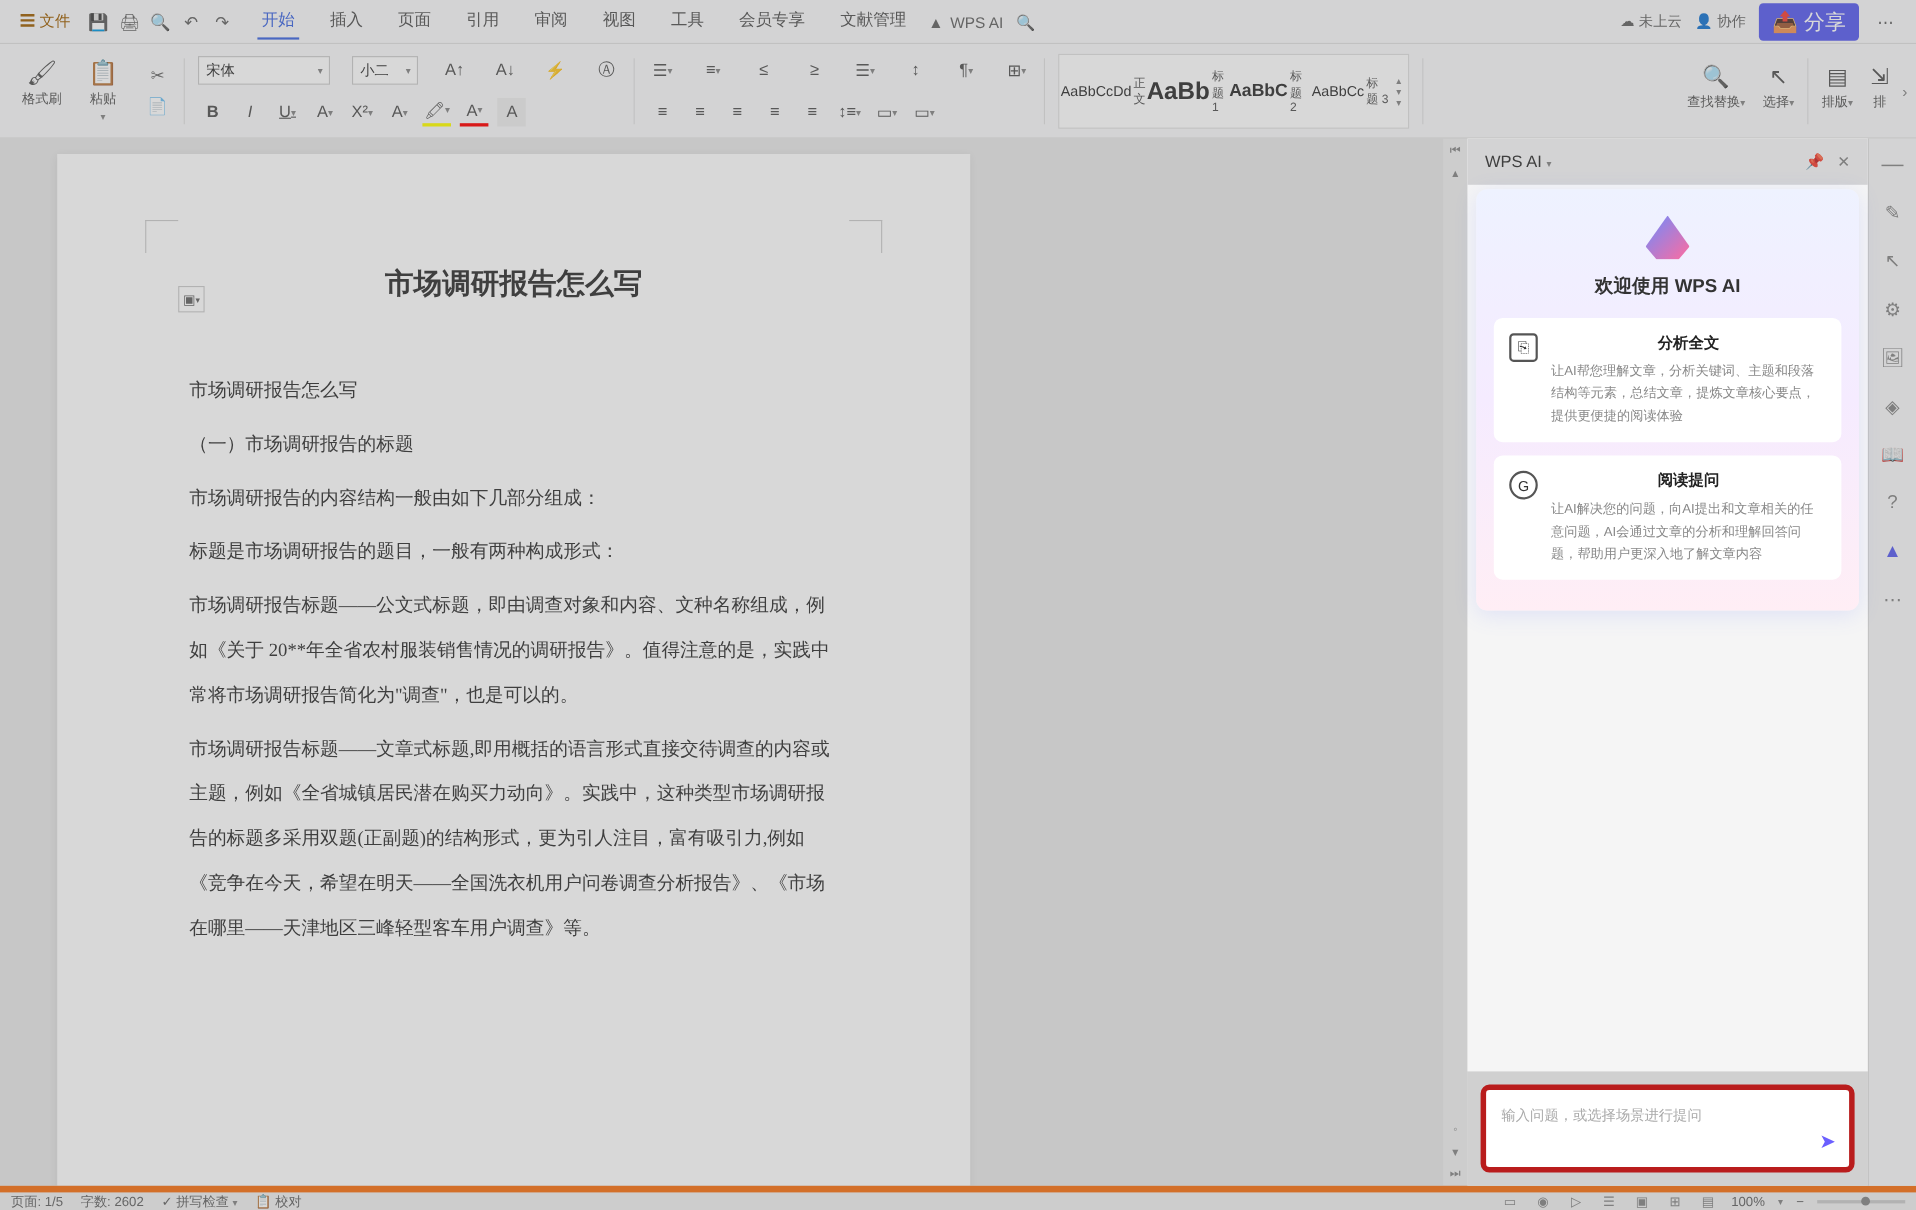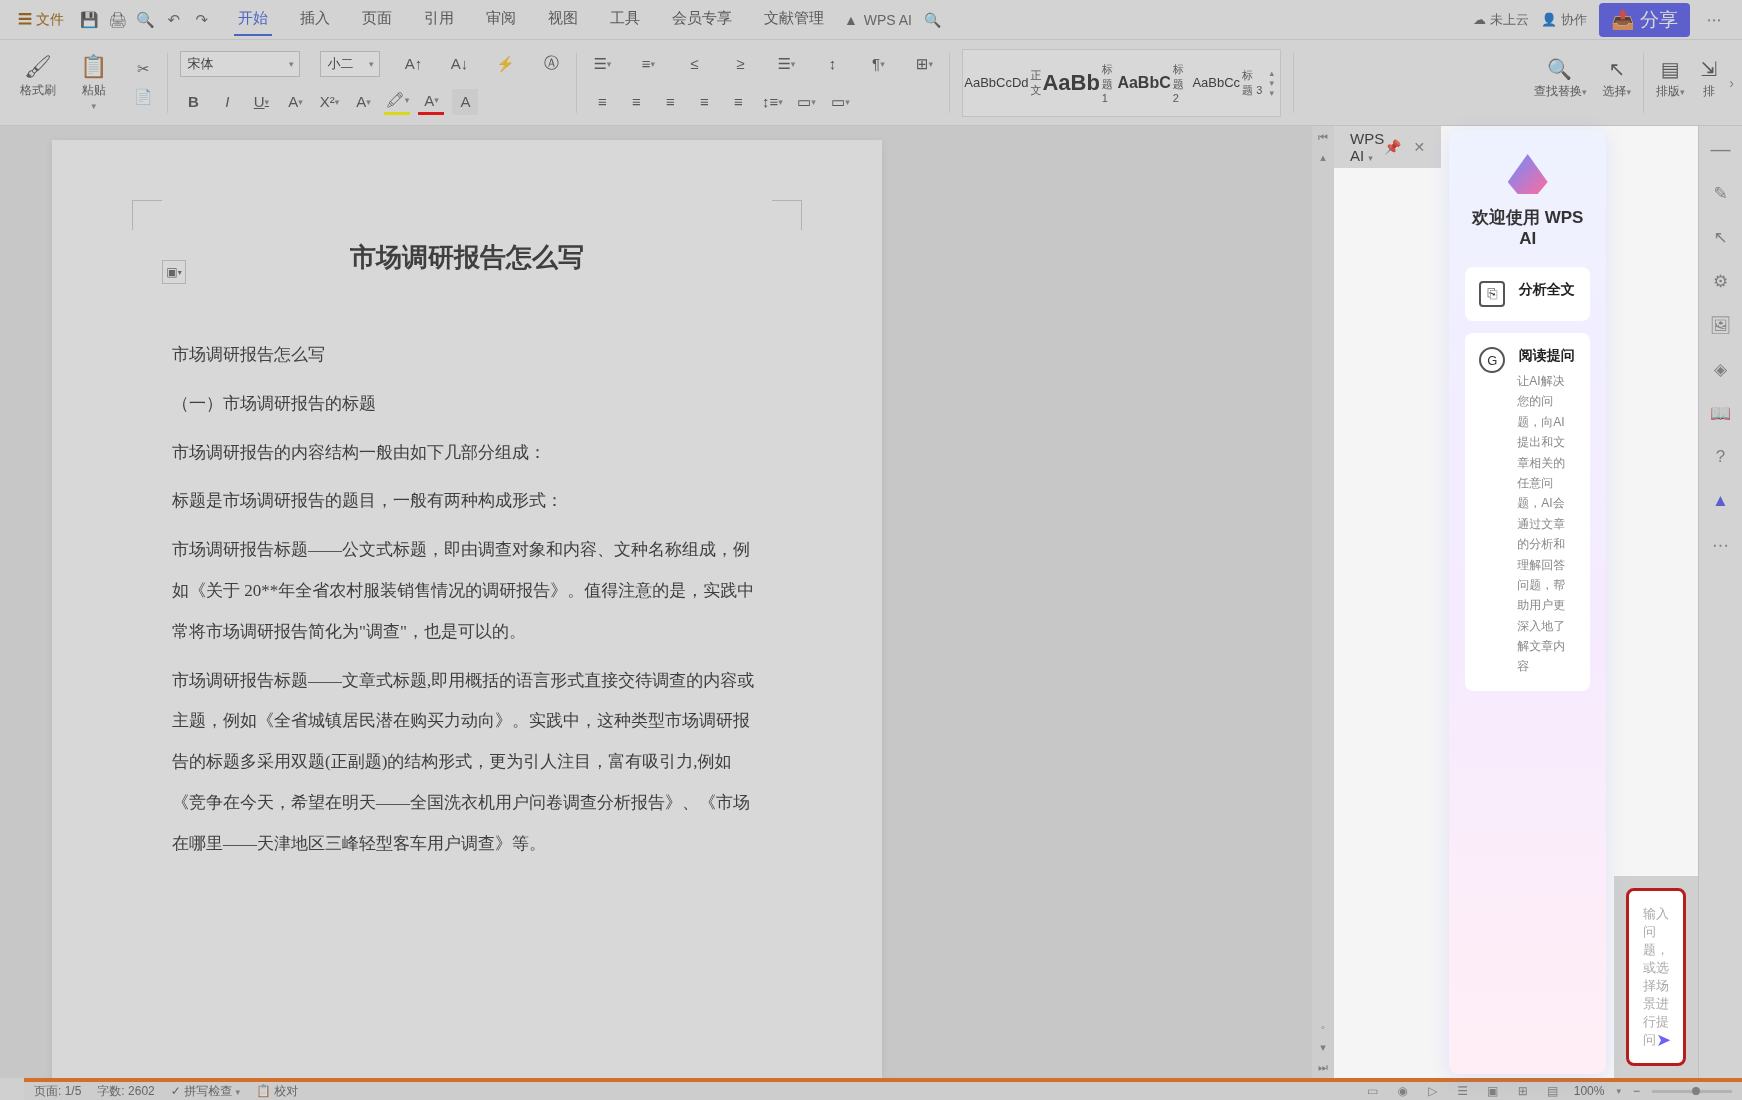--- a/index.html
+++ b/index.html
@@ -277,21 +277,21 @@
     
     
     .ai-panel {
       position: absolute;
       top: 126px;
       right: 44px;
       width: 364px;
       bottom: 22px;
       background: #f5f5f5;
       display: flex;
-      flex-direction: row;
+      flex-direction: column;
     }
     .ai-header {
       height: 42px;
       display: flex;
       align-items: center;
       padding: 0 16px;
       background: #f9f9fa;
     }
     .ai-header-title {
       font-size: 15px;
@@ -360,21 +360,21 @@
       font-size: 12px;
       color: #888;
       line-height: 1.7;
     }
     .ai-input-area {
       margin-top: auto;
       padding: 12px;
     }
     .ai-input {
       background: white;
-      border: 3px solid #b91c1c;
+      border: 5px solid #b91c1c;
       border-radius: 8px;
       padding: 14px;
       min-height: 80px;
       position: relative;
     }
     .ai-input-placeholder {
       color: #aaa;
       font-size: 13px;
     }
     .ai-send {
@@ -415,28 +415,27 @@
     }
     
     
     .status-bar {
       position: absolute;
       bottom: 0;
       left: 0;
       right: 0;
       height: 22px;
       background: #f0f0f0;
-      border-top: 4px solid #f97316;
+      border-top: 6px solid #f97316;
       display: flex;
       align-items: center;
       padding: 0 10px;
       font-size: 12px;
       color: #666;
       gap: 16px;
-      margin-left: 24px;
     }
     .status-right {
       margin-left: auto;
       display: flex;
       gap: 12px;
       align-items: center;
     }
     .status-icon {
       width: 18px;
       height: 18px;
@@ -667,20 +666,21 @@
   </div>
 
   <div class="ai-welcome-card">
     <div class="ai-logo"></div>
     <div class="ai-welcome-text">欢迎使用 WPS AI</div>
 
     <div class="ai-card">
       <div class="ai-card-icon">⎘</div>
       <div class="ai-card-body">
         <div class="ai-card-title">分析全文</div>
+        <div class="ai-card-desc">让AI帮您理解文章，分析关键词、主题和段落结构等元素，总结文章，提炼文章核心要点，提供更便捷的阅读体验</div>
       </div>
     </div>
 
     <div class="ai-card">
       <div class="ai-card-icon search">G</div>
       <div class="ai-card-body">
         <div class="ai-card-title">阅读提问</div>
         <div class="ai-card-desc">让AI解决您的问题，向AI提出和文章相关的任意问题，AI会通过文章的分析和理解回答问题，帮助用户更深入地了解文章内容</div>
       </div>
     </div>

